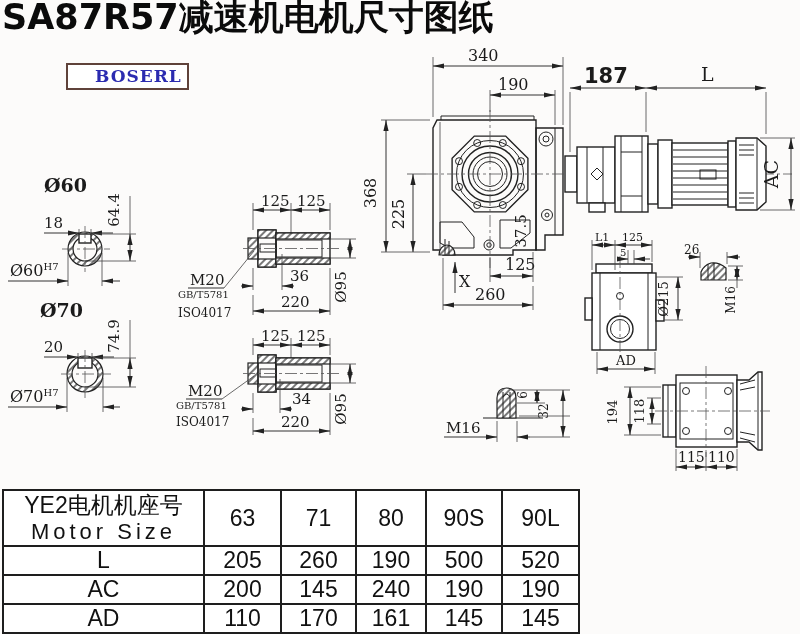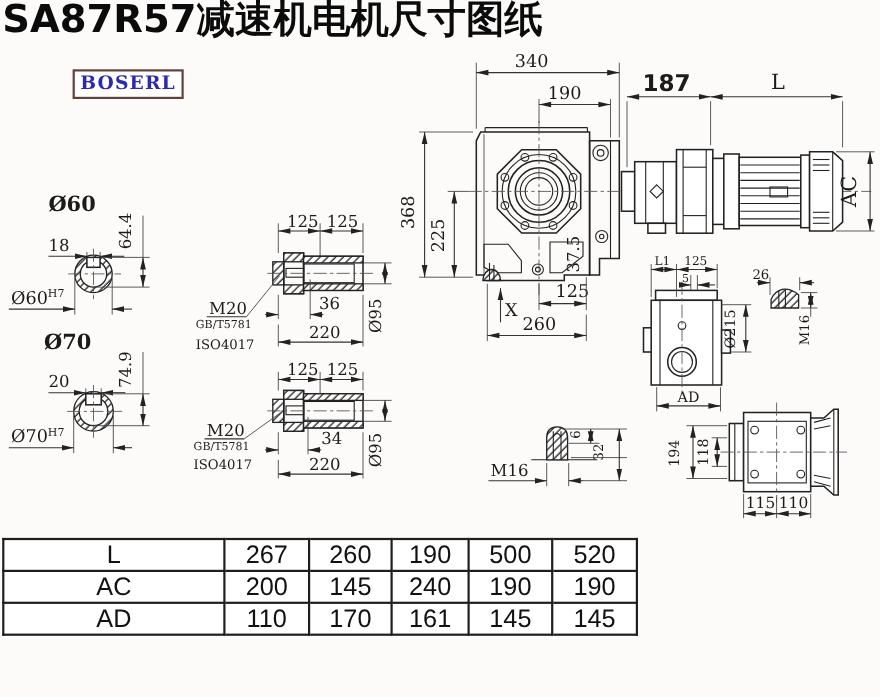--- a/index.html
+++ b/index.html
@@ -2,21 +2,21 @@
 <html><head>
 <meta charset="utf-8">
 <style>
   html,body{margin:0;padding:0;background:#e9e9e9;}
   #page{position:relative;width:800px;height:634px;background:#fcfbfa;overflow:hidden;
         font-family:"Liberation Sans",sans-serif;}
   #title{position:absolute;left:2px;top:-6px;font-size:35px;font-weight:900;color:#0b0b0b;
          letter-spacing:0px;font-family:"DejaVu Sans",sans-serif;white-space:nowrap;}
   #logo{position:absolute;left:66px;top:63px;border:2px solid #5f423a;background:#fff;
         padding:1px 5px 2px 5px;box-shadow:inset 0 0 0 1px #fff;}
-  #logo span{font-family:"DejaVu Serif",serif;font-weight:bold;font-size:17px;color:#2b2bb0;letter-spacing:1px;}
+  #logo span{font-family:"DejaVu Serif",serif;font-weight:bold;font-size:17px;color:#2b2bb0;letter-spacing:1px;margin-left:22px;}
   svg{position:absolute;left:0;top:0;}
   svg text{fill:#1b1b1b;}
   .t15{font:15px "DejaVu Serif",serif;}
   .t16{font:16px "DejaVu Serif",serif;}
   .t19b{font:bold 19px "DejaVu Serif",serif;}
   .t19{font:19px "DejaVu Serif",serif;}
   .t13{font:13px "DejaVu Serif",serif;}
   .t12{font:12px "DejaVu Serif",serif;}
   .t11{font:11px "DejaVu Serif",serif;}
   .t10{font:10px "DejaVu Serif",serif;}
@@ -408,23 +408,34 @@
 <table id="spec">
   <colgroup>
     <col style="width:201px">
         <col style="width:77px">
         <col style="width:75px">
     <col style="width:70px">
         <col style="width:76px">
         <col style="width:77px">
   </colgroup>
   <tbody>
+        <tr class="r1">
+    <td class="hdr">
+      <div>YE2电机机座号</div>
+      <div class="en">Motor Size</div>
+    </td>
+    <td>63</td>
+    <td>71</td>
+    <td>80</td>
+    <td>90S</td>
+    <td>90L</td>
+  </tr>
   <tr>
     <td>L</td>
-    <td>267</td>
+    <td>205</td>
     <td>260</td>
     <td>190</td>
     <td>500</td>
     <td>520</td>
   </tr>
   <tr>
     <td>AC</td>
     <td>200</td>
     <td>145</td>
     <td>240</td>

